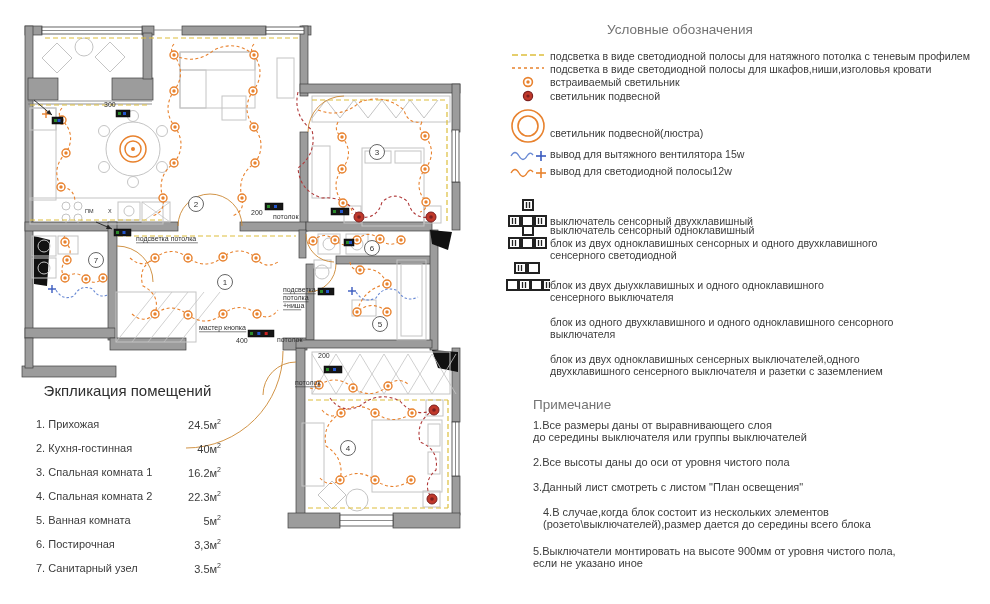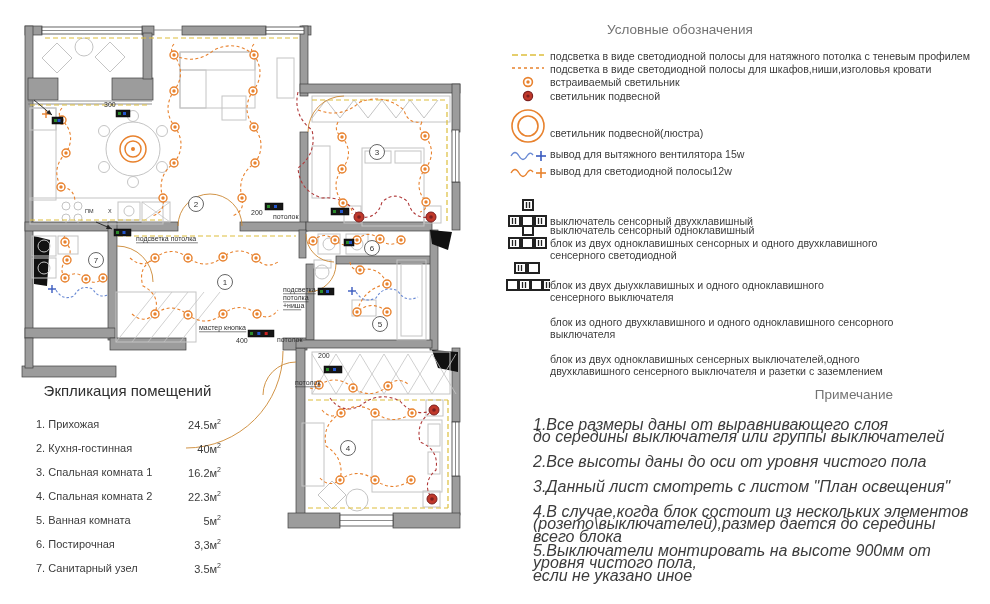--- a/index.html
+++ b/index.html
@@ -2,25 +2,25 @@
 <html><head>
 <meta charset="utf-8">
 <style>
   html,body{margin:0;padding:0;background:#fff;width:990px;height:604px;overflow:hidden;
     font-family:"Liberation Sans", sans-serif;color:#3c3c3c;}
   #stage{position:relative;width:990px;height:604px;background:#fff;}
   #plan-wrap{position:absolute;left:0;top:0;width:495px;height:604px;}
   #right-panel{position:absolute;left:490px;top:0;width:500px;height:604px;}
   .panel-title{position:absolute;font-size:13.5px;color:#737373;}
   #legend-title{left:0;top:22px;width:380px;text-align:center;}
-  #notes-title{left:43px;top:387px;width:360px;text-align:right;}
+  #notes-title{left:43px;top:397px;width:360px;text-align:left;}
   .legend-row{position:absolute;left:16px;display:flex;align-items:flex-start;}
   .legend-icon{width:44px;flex:0 0 44px;display:flex;justify-content:center;align-items:flex-start;}
   .legend-text{font-size:10.6px;line-height:12.4px;white-space:pre-line;width:450px;}
-  .note-item{position:absolute;left:43px;font-size:16px;line-height:12.4px;white-space:pre-line;width:440px;font-style:italic;}
+  .note-item{position:absolute;left:43px;font-size:11px;line-height:12.4px;white-space:pre-line;width:440px;}
   #explication{position:absolute;left:30px;top:382px;width:195px;}
   #explication-title{position:absolute;left:0;top:0;width:195px;text-align:center;font-size:15px;color:#2e2e2e;}
   .exp-row{position:absolute;left:6px;width:185px;font-size:11px;}
   .exp-name{position:absolute;left:0;top:0;white-space:nowrap;}
   .exp-area{position:absolute;right:0;top:0;white-space:nowrap;}
   .exp-area sup{font-size:7px;}
   svg text{font-family:"Liberation Sans", sans-serif;}
 </style>
 </head>
 <body>
@@ -562,19 +562,19 @@
           <div class="legend-text">блок из двух одноклавишных сенсерных выключателей,одного
 двухклавишного сенсерного выключателя и разетки с заземлением</div>
         </div>
       </div>
     <div id="notes-title" class="panel-title">Примечание</div>
     <div id="notes-list">
         <div class="note-item" style="top: 419px;">1.Все размеры даны от выравнивающего слоя
 до середины выключателя или группы выключателей</div>
         <div class="note-item" style="top: 456px;">2.Все высоты даны до оси от уровня чистого пола</div>
         <div class="note-item" style="top: 481px;">3.Данный лист смотреть с листом "План освещения"</div>
-        <div class="note-item" style="top: 506px;">4.В случае,когда блок состоит из нескольких элементов
+        <div class="note-item" style="top: 506px; margin-left: 10px;">4.В случае,когда блок состоит из нескольких элементов
 (розето\выключателей),размер дается до середины всего блока</div>
         <div class="note-item" style="top: 545px;">5.Выключатели монтировать на высоте 900мм от уровня чистого пола,
 если не указано иное</div>
       </div>
   </div>
 </div>
 
 </body></html>

